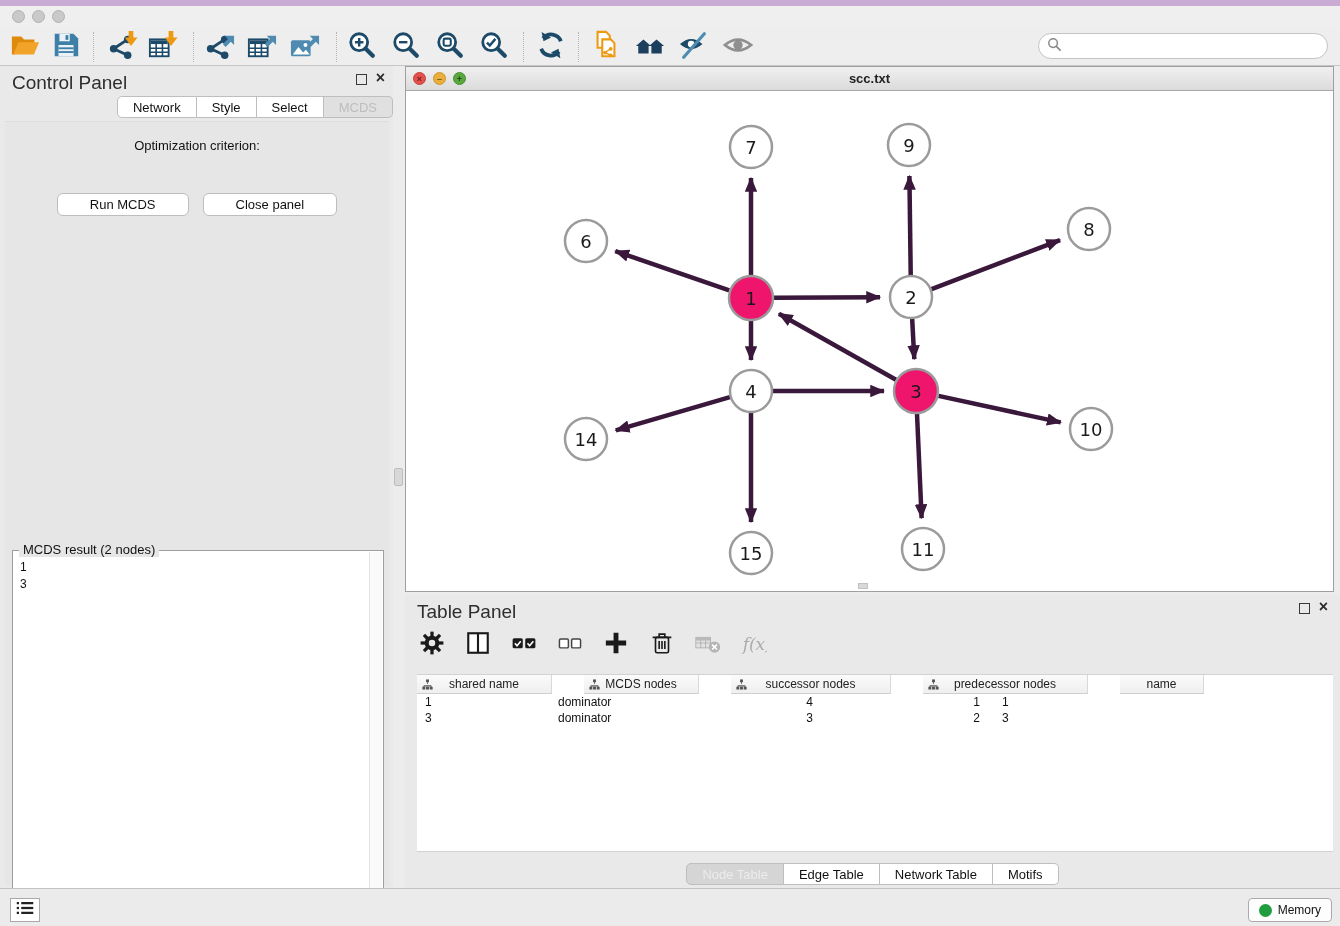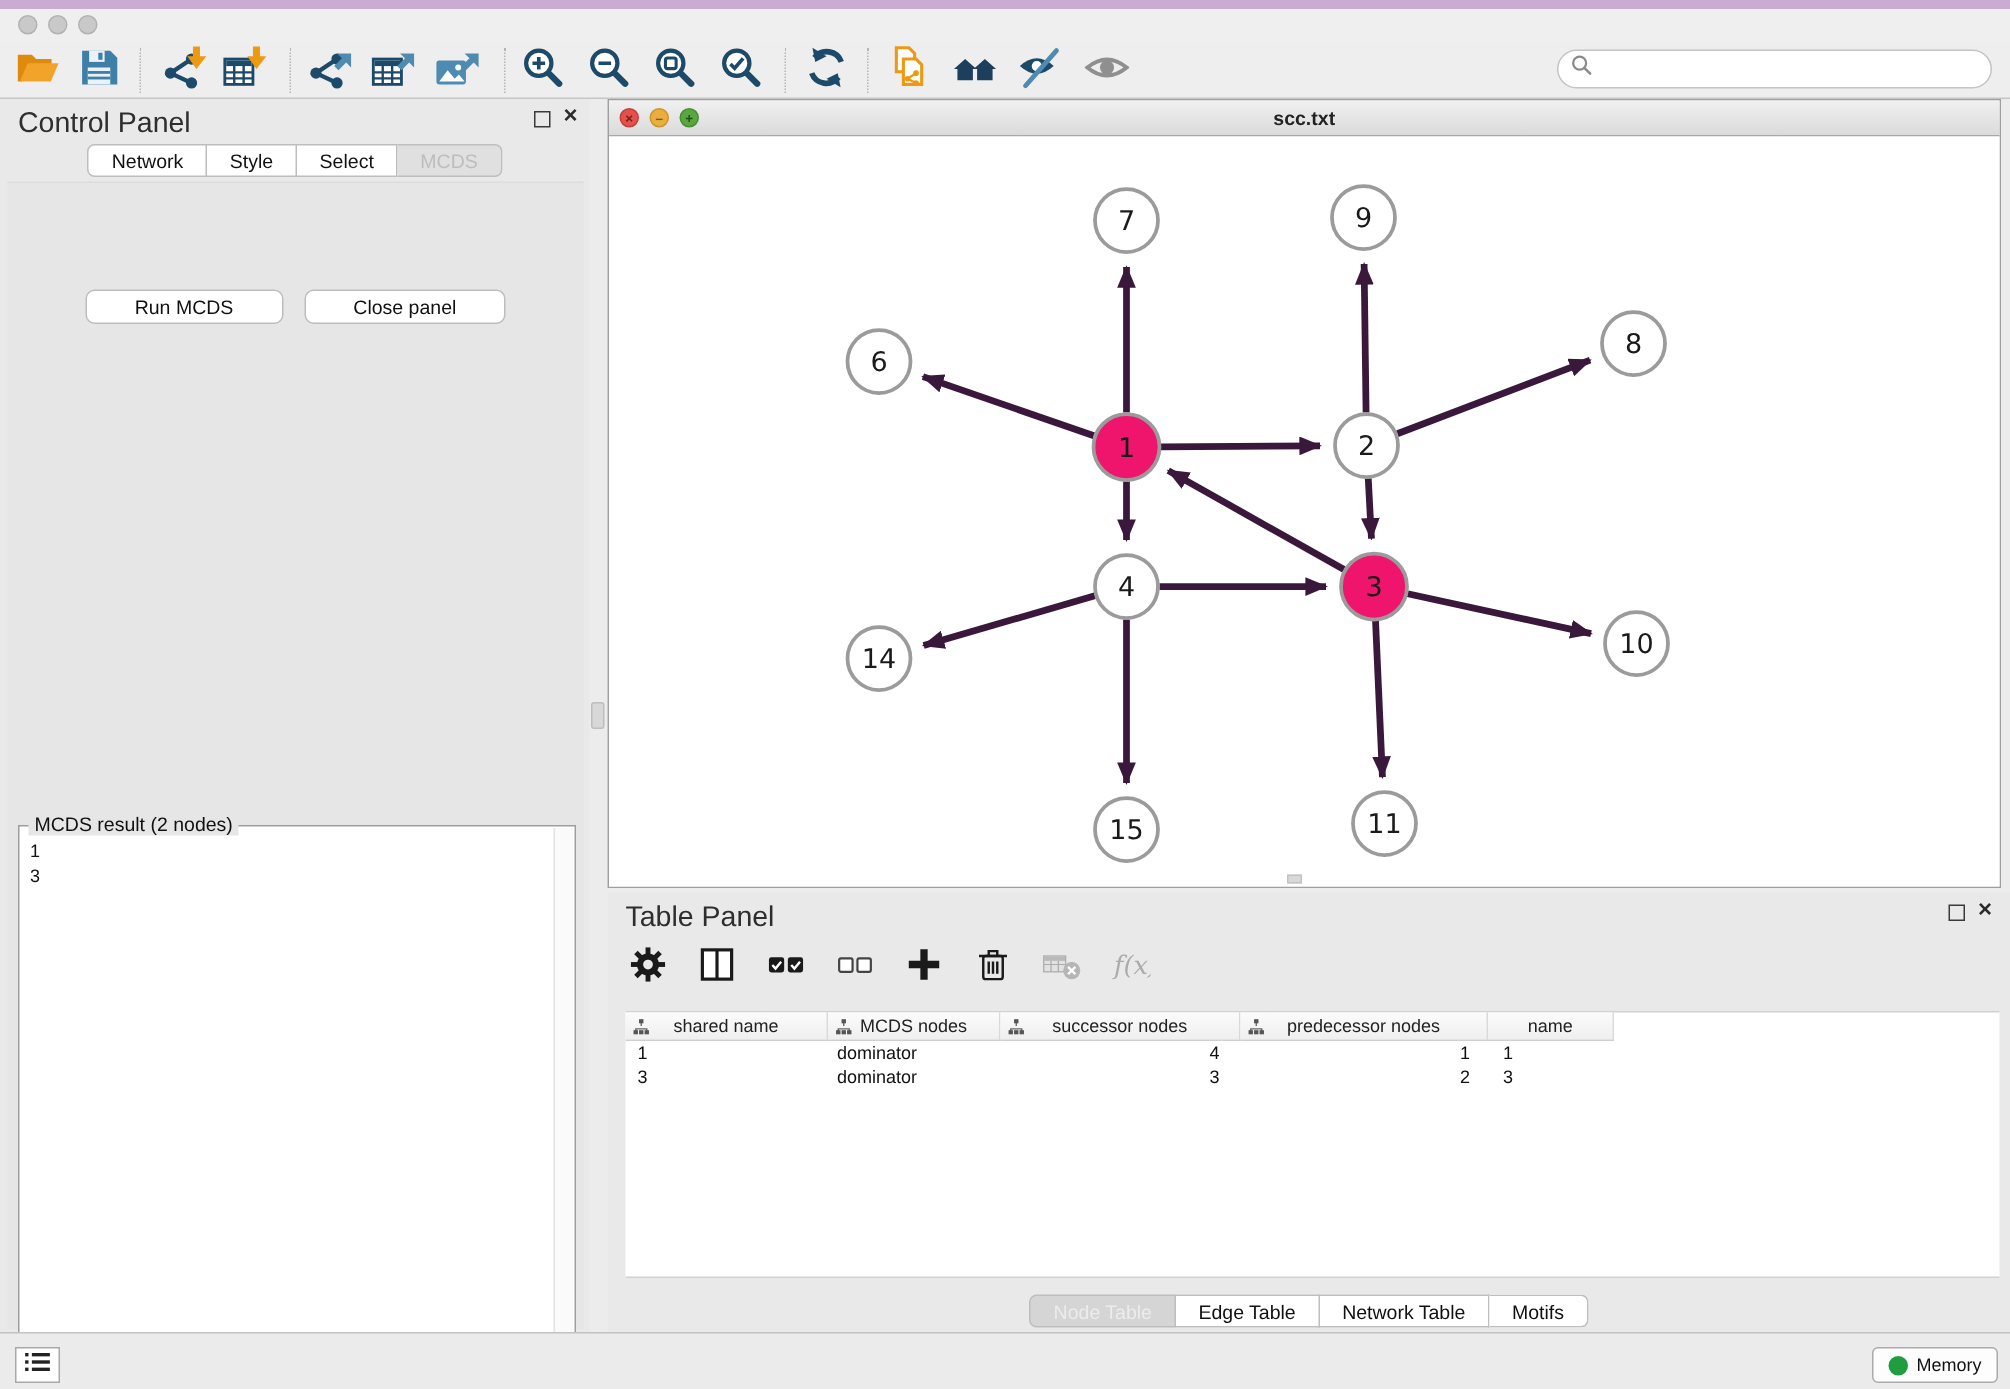--- a/index.html
+++ b/index.html
@@ -20,21 +20,21 @@
   .searchbox input { border:none; outline:none; background:transparent; font-size:13px; width:250px; margin-left:4px; font-family:"Liberation Sans",sans-serif; }
 
   
   .control-panel { position:absolute; left:0; top:66px; width:393px; height:822px; background:#E9E9E9; }
   .panel-header { position:relative; height:28px; }
   .panel-header .ph-title { position:absolute; left:12px; top:6px; font-size:19px; color:#2E2E2E; }
   .win-float { position:absolute; top:8px; width:11px; height:11px; border:1.5px solid #3A3A3A; background:transparent; }
   .win-close { position:absolute; top:3px; font-size:16px; font-weight:bold; color:#2B2B2B; line-height:18px; }
   .cp-float { right:26px; } .cp-close { right:8px; }
 
-  .seg-tabs { position:absolute; top:30px; width:100%; display:flex; justify-content:center; }
+  .seg-tabs { position:absolute; top:30px; width:100%; display:flex; justify-content:flex-end; }
   .seg { display:flex; }
   .seg .tab { height:22px; padding:0 15px; background:#FFFFFF; border:1px solid #BEBEBE; border-left:none; font-size:13px; color:#111; display:flex; align-items:center; }
   .seg .tab:first-child { border-left:1px solid #BEBEBE; border-radius:5px 0 0 5px; }
   .seg .tab:last-child { border-radius:0 5px 5px 0; }
   .seg .tab.active { background:#E0E0E0; color:#BDBDBD; }
 
   .cp-body { position:absolute; left:5px; top:55px; width:384px; height:765px; background:#E6E6E6; border-top:1px solid #DDDDDD; }
   .opt-label { position:absolute; top:16px; width:100%; text-align:center; font-size:13px; color:#111; }
   .opt-select { position:absolute; left:39px; top:37px; width:312px; height:23px; background:#fff; border:1px solid #BDBDBD; border-radius:6px; font-size:13px; color:#111; display:flex; align-items:center; padding:0 26px 0 12px; }
   .opt-select .chev { position:absolute; right:8px; top:3px; }
@@ -58,21 +58,21 @@
   .tl-green { left:47px; background:#5AA740; border:1px solid #479031; color:#234E14; }
   .net-canvas { position:absolute; left:0; top:24px; width:927px; height:500px; background:#fff; }
   .net-hthumb { position:absolute; left:452px; bottom:2px; width:10px; height:6px; background:#D9D9D9; border:1px solid #C2C2C2; }
 
   
   .table-panel { position:absolute; left:405px; top:595px; width:935px; height:293px; background:#E9E9E9; }
   .tp-float { right:30px; } .tp-close { right:12px; }
   .tp-toolbar { position:absolute; left:12px; top:30px; height:40px; display:flex; align-items:center; gap:16px; }
   .tp-tool { width:30px; height:30px; display:flex; align-items:center; justify-content:center; }
   .tbl-wrap { position:absolute; left:12px; top:79px; width:916px; height:178px; background:#fff; border:1px solid #D2D2D2; border-left:none; border-right:none; }
-  .tbl-header { display:flex; height:19px; }
+  .tbl-header { display:flex; height:19px;gap:32px; }
   .th-cell { position:relative; height:19px; background:linear-gradient(#FBFBFB,#EFEFEF); border-right:1px solid #D9D9D9; border-bottom:1px solid #CFCFCF; display:flex; align-items:center; justify-content:center; font-size:12px; color:#222; }
   .th-cell .th-icon { position:absolute; left:5px; top:4px; }
   .tbl-row { display:flex; height:16px; }
   .td-cell { height:16px; font-size:12px; color:#111; display:flex; align-items:center; }
 
   .tp-tabs { position:absolute; top:268px; width:100%; display:flex; justify-content:center; }
   .tp-tabs .tab.active { background:#D5D5D5; color:#ECECEC; }
 
   
   .statusbar { position:absolute; left:0; top:888px; width:1340px; height:38px; background:#EBEBEB; border-top:1px solid #C2C2C2; }
@@ -242,20 +242,21 @@
   </div>
   <div class="seg-tabs">
       <div class="seg" id="cp-tabs">
         <div class="tab">Network</div>
         <div class="tab">Style</div>
         <div class="tab">Select</div>
         <div class="tab active">MCDS</div>
       </div>
     </div>
   <div class="cp-body">
+    <div class="opt-label">Optimization criterion:</div>
     <div class="cp-buttons">
       <div class="btn">Run MCDS</div>
       <div class="btn">Close panel</div>
     </div>
     <div class="result-box">
       <span class="result-legend">MCDS result (2 nodes)</span>
       <div class="result-items" id="result-items">1
 3</div>
       <div class="result-scroll"></div>
     </div>

